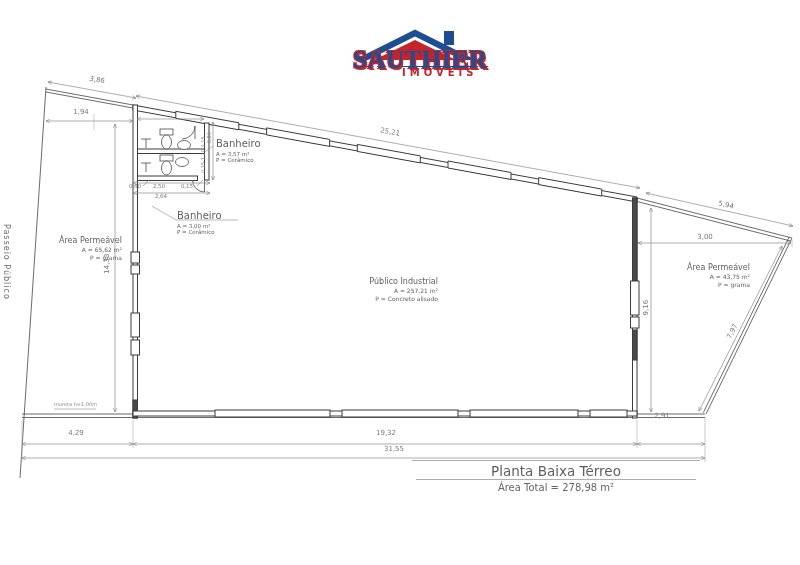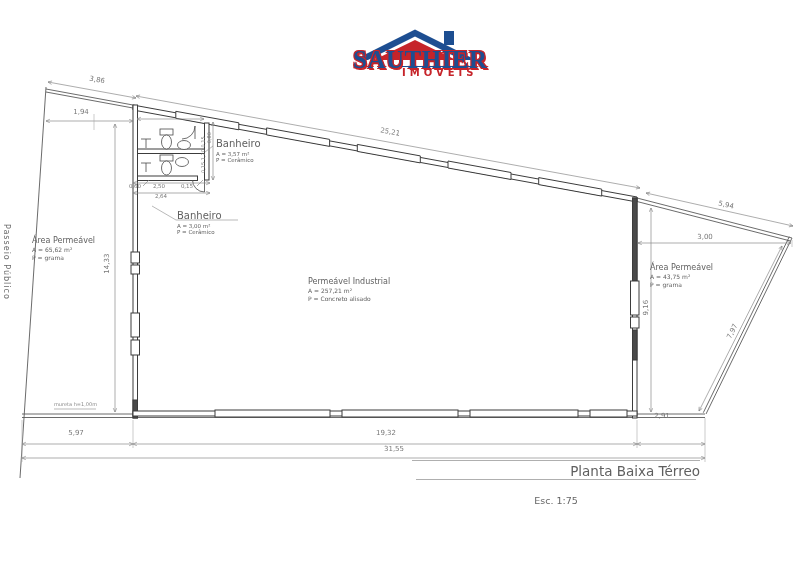--- a/index.html
+++ b/index.html
@@ -2,37 +2,37 @@
 <html><head>
 <meta charset="utf-8">
 <style>
   html,body{margin:0;padding:0;background:#fff;}
   #page{position:relative;width:800px;height:565px;background:#ffffff;overflow:hidden;
         font-family:"DejaVu Sans",sans-serif;color:#5b5b5b;}
   #plan-svg{position:absolute;left:0;top:0;}
   .lbl{position:absolute;white-space:nowrap;color:#6a6a6a;font-size:7px;line-height:1.05;text-align:center;}
   .dim{font-size:7px;color:#787878;}
   .dim-sm{font-size:5.5px;color:#787878;}
-  .plan-label{position:absolute;color:#606060;text-align:left;line-height:1.25;}
+  .plan-label{position:absolute;color:#606060;text-align:right;line-height:1.25;}
   .plan-label .pl-title{font-size:8px;}
   .plan-label .pl-line{font-size:6px;}
   .plan-label.small .pl-title{font-size:10px;}
   .plan-label.small .pl-line{font-size:5.5px;}
   .plan-label.left{text-align:left;}
   .rot{transform-origin:50% 50%;}
   #passeio{position:absolute;left:2px;top:224px;writing-mode:vertical-rl;font-size:8px;
            letter-spacing:1px;color:#6a6a6a;}
   #mureta{position:absolute;left:54px;top:401px;font-size:5px;color:#8a8a8a;white-space:nowrap;}
   #logo-brand{position:absolute;left:353px;top:46px;width:124px;text-align:center;
       font-family:"Liberation Serif",serif;font-weight:bold;font-size:25px;letter-spacing:0.5px;
       text-shadow:-1px -1px 0 #c6242a,1px -1px 0 #c6242a,-1px 1px 0 #c6242a,1px 1px 0 #c6242a,1.5px 1.5px 0 #c6242a;}
   #logo-sub{position:absolute;left:402px;top:66px;width:70px;text-align:center;
       font-size:10px;font-weight:bold;letter-spacing:4px;border-top:1.5px solid;}
   .tb{position:absolute;text-align:center;width:288px;left:412px;}
-  #tb-title{top:463px;font-size:13.5px;color:#5f5f5f;text-align:right;}
+  #tb-title{top:463px;font-size:13.5px;color:#5f5f5f;}
   #tb-area{top:482px;font-size:10px;color:#666;}
   #tb-scale{top:495px;font-size:9.5px;color:#666;}
 </style>
 </head>
 <body>
 
 <div id="page">
 
   <svg id="plan-svg" width="800" height="565" viewBox="0 0 800 565">
     <defs>
@@ -154,21 +154,21 @@
   <div id="passeio">Passeio Público</div>
   <div id="mureta">mureta h=1,00m</div>
 
   <div class="plan-label" style="left:32px;top:236px;width:90px">
     <div class="pl-title">Área Permeável</div>
     <div class="pl-line">A = 65,62 m²</div>
     <div class="pl-line">P = grama</div>
   </div>
 
   <div class="plan-label" style="left:308px;top:277px;width:130px">
-    <div class="pl-title">Permeável Industrial</div>
+    <div class="pl-title">Público Industrial</div>
     <div class="pl-line">A = 257,21 m²</div>
     <div class="pl-line">P = Concreto alisado</div>
   </div>
 
   <div class="plan-label" style="left:650px;top:263px;width:100px">
     <div class="pl-title">Área Permeável</div>
     <div class="pl-line">A = 43,75 m²</div>
     <div class="pl-line">P = grama</div>
   </div>
 
@@ -185,28 +185,28 @@
   </div>
 
   <div class="lbl dim rot" style="left:77px;top:77px;width:40px;transform:rotate(10.3deg)">3,86</div>
   <div class="lbl dim" style="left:61px;top:109px;width:40px">1,94</div>
   <div class="lbl dim rot" style="left:370px;top:129px;width:40px;transform:rotate(10.4deg)">25,21</div>
   <div class="lbl dim rot" style="left:706px;top:202px;width:40px;transform:rotate(12.6deg)">5,94</div>
   <div class="lbl dim" style="left:685px;top:234px;width:40px">3,00</div>
   <div class="lbl dim rot" style="left:88px;top:260px;width:40px;transform:rotate(-90deg)">14,33</div>
   <div class="lbl dim rot" style="left:627px;top:304px;width:40px;transform:rotate(-90deg)">9,16</div>
   <div class="lbl dim rot" style="left:713px;top:328px;width:40px;transform:rotate(-64deg)">7,97</div>
-  <div class="lbl dim" style="left:56px;top:430px;width:40px">5,97</div>
+  <div class="lbl dim" style="left:56px;top:430px;width:40px">4,29</div>
   <div class="lbl dim" style="left:366px;top:430px;width:40px">19,32</div>
   <div class="lbl dim" style="left:642px;top:413px;width:40px">2,91</div>
   <div class="lbl dim" style="left:374px;top:446px;width:40px">31,55</div>
 
   <div class="lbl dim-sm" style="left:123px;top:184px;width:24px">0,60</div>
   <div class="lbl dim-sm" style="left:147px;top:184px;width:24px">2,50</div>
   <div class="lbl dim-sm" style="left:175px;top:184px;width:24px">0,15</div>
   <div class="lbl dim-sm" style="left:149px;top:194px;width:24px">2,64</div>
   <div class="lbl dim-sm rot" style="left:176px;top:152px;width:56px;font-size:5px;transform:rotate(-90deg)">0,15 1,20 0,15</div>
   <div class="lbl dim-sm rot" style="left:200px;top:135px;width:20px;font-size:5px;transform:rotate(-90deg)">0,80</div>
 
   <div class="tb" id="tb-title">Planta Baixa Térreo</div>
-  <div class="tb" id="tb-scale">Esc. 1:75</div>
+  <div class="tb" id="tb-area">Área Total = 278,98 m²</div>
 
 </div>
 
 </body></html>

